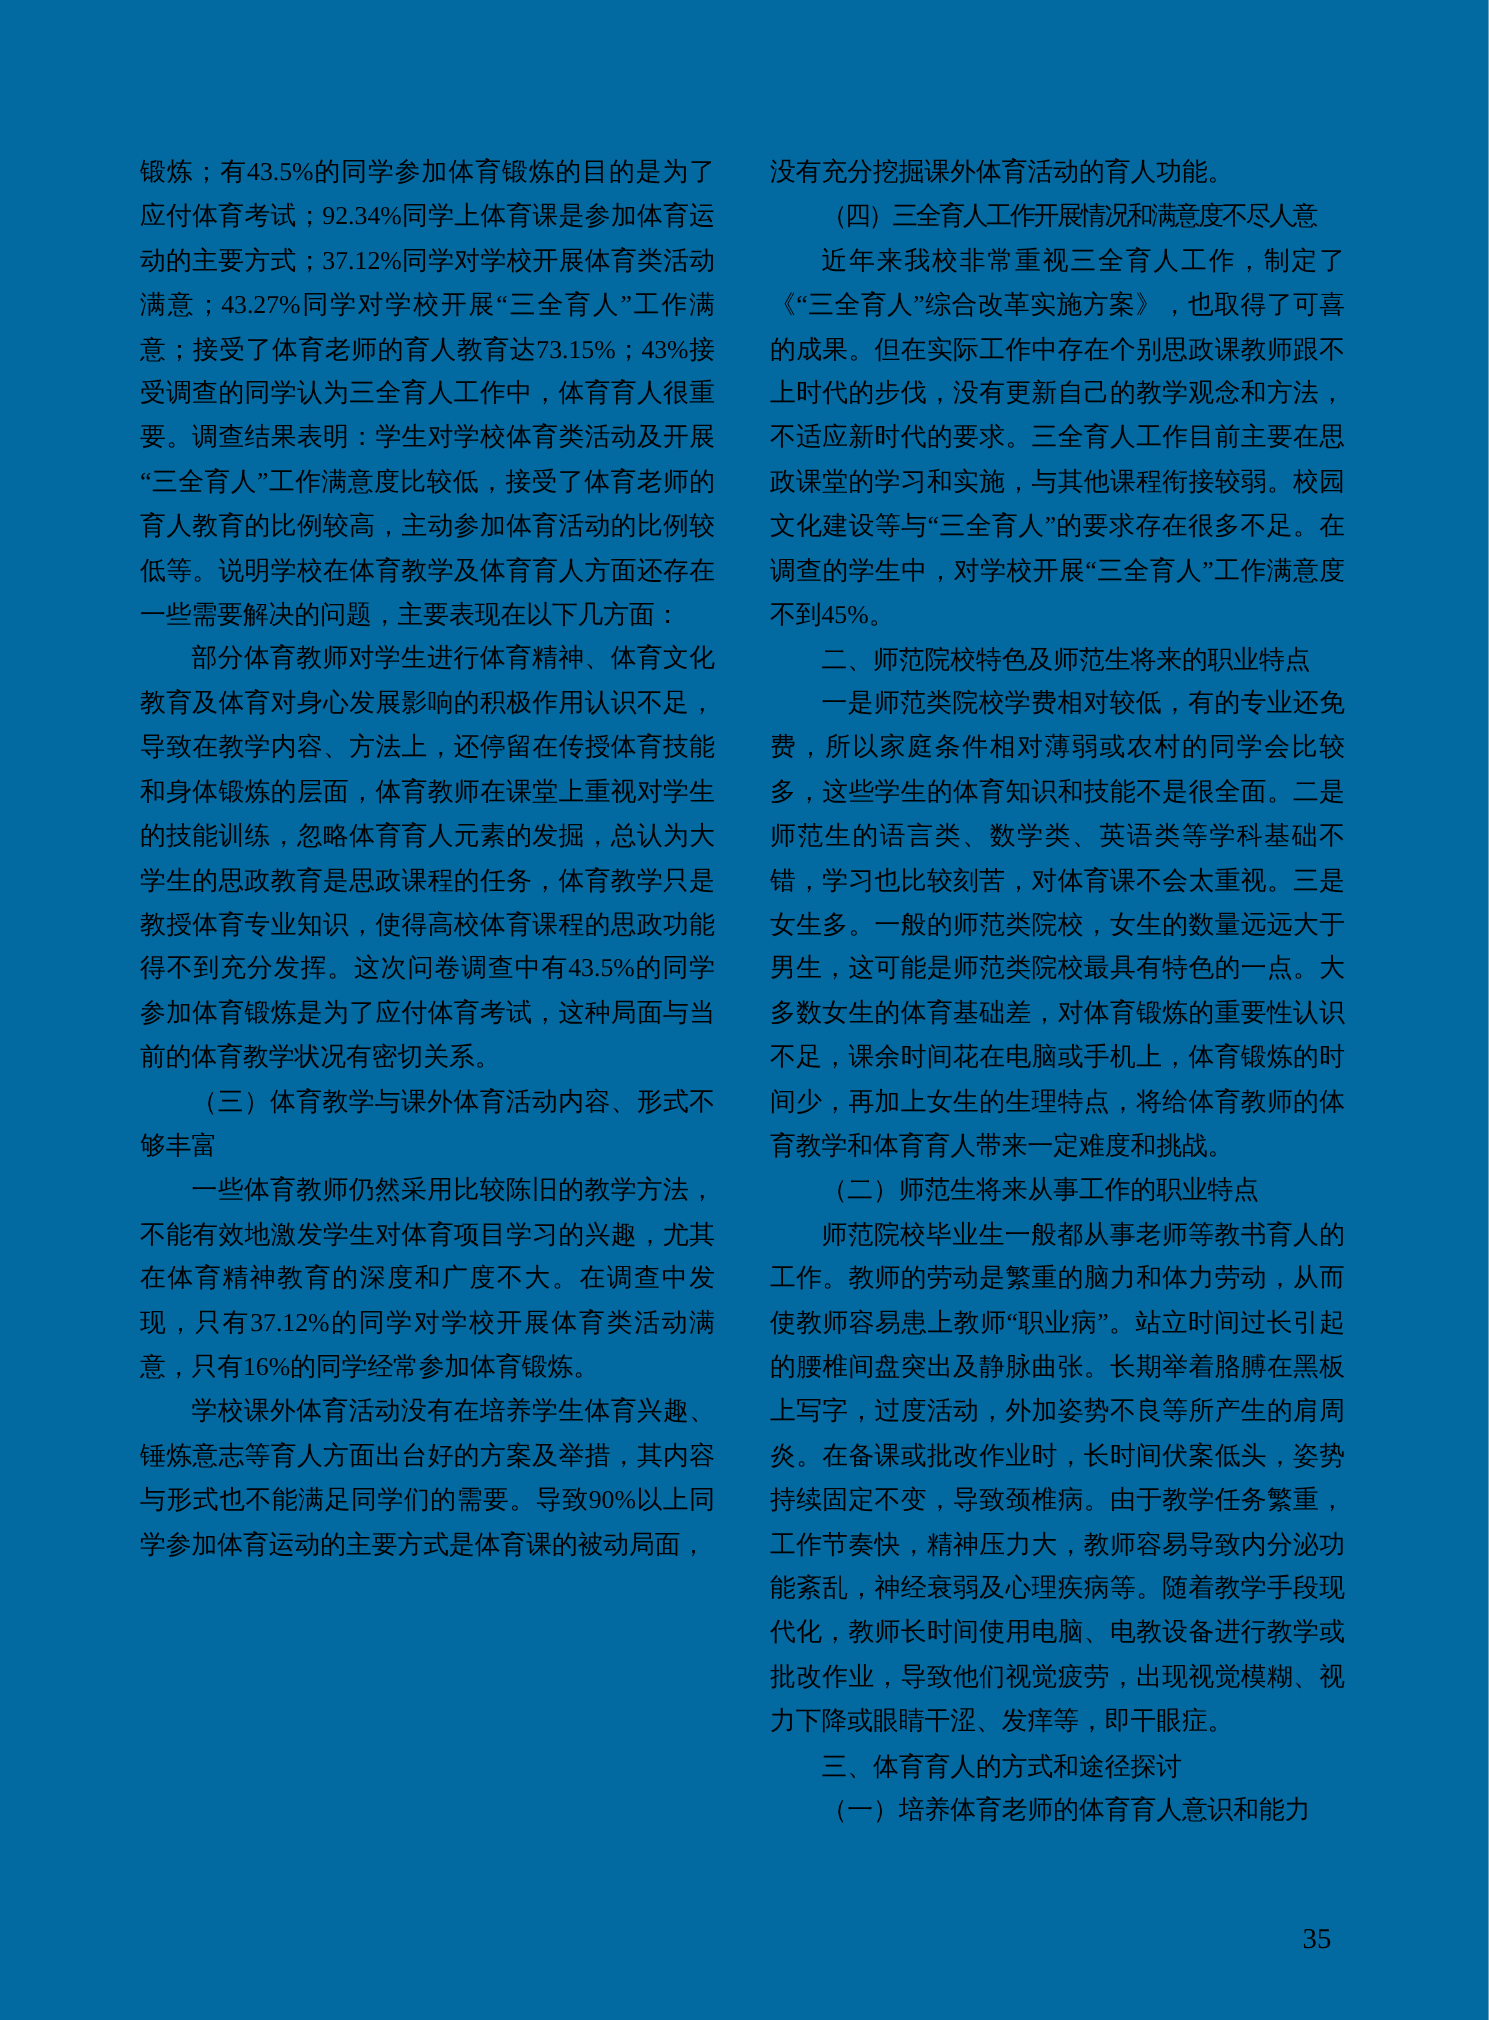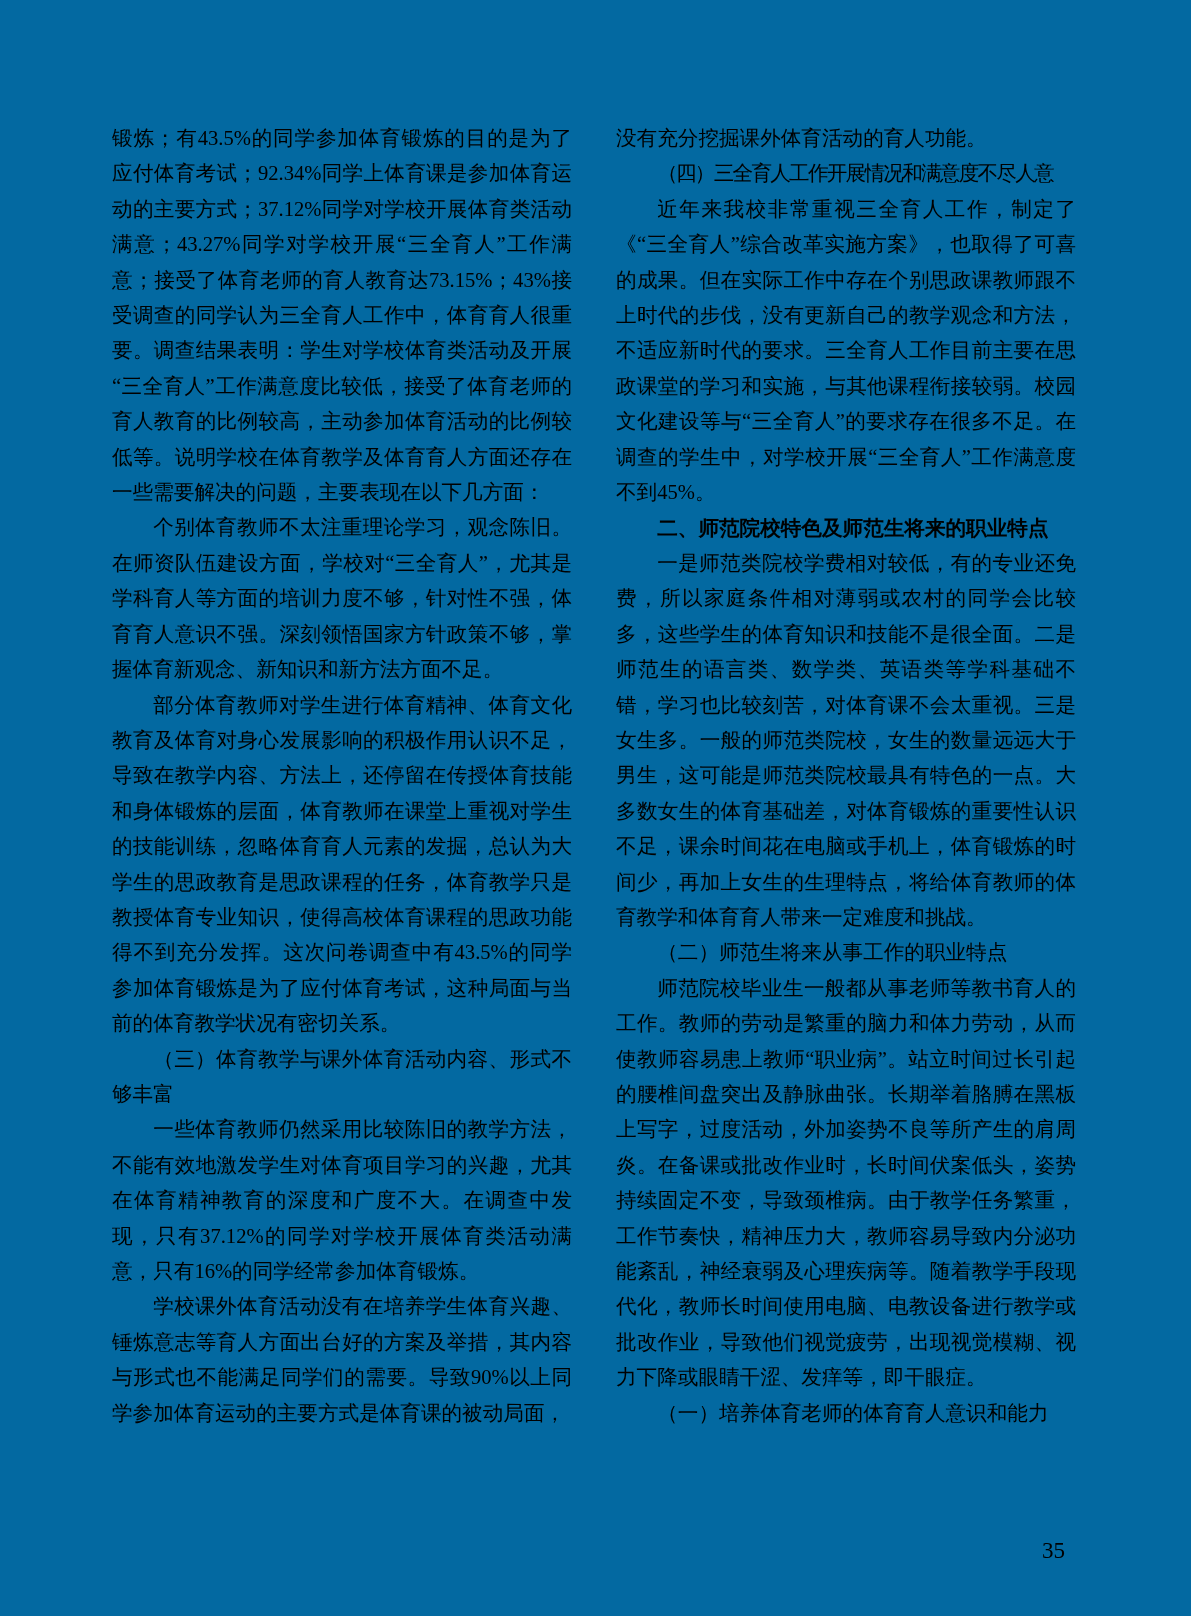--- a/index.html
+++ b/index.html
@@ -30,21 +30,21 @@
   .col p {
     margin: 0;
     padding: 0;
     text-indent: 2em;
   }
   .col p.no-indent {
     text-indent: 0;
   }
   .col p.section-heading {
     font-family: "Liberation Sans", "DejaVu Sans", sans-serif;
-    font-weight: 700;
+    font-weight: 400;
   }
   .col p.tight {
     letter-spacing: -0.085em;
   }
   .page-number {
     position: absolute;
     left: 1042px;
     top: 1536px;
     font-size: 23px;
     line-height: 30px;
@@ -52,33 +52,33 @@
     color: #000000;
   }
 </style>
 </head>
 <body>
 
 <div class="page">
 
   <div class="col col-left">
     <p class="no-indent">锻炼；有43.5%的同学参加体育锻炼的目的是为了应付体育考试；92.34%同学上体育课是参加体育运动的主要方式；37.12%同学对学校开展体育类活动满意；43.27%同学对学校开展“三全育人”工作满意；接受了体育老师的育人教育达73.15%；43%接受调查的同学认为三全育人工作中，体育育人很重要。调查结果表明：学生对学校体育类活动及开展“三全育人”工作满意度比较低，接受了体育老师的育人教育的比例较高，主动参加体育活动的比例较低等。说明学校在体育教学及体育育人方面还存在一些需要解决的问题，主要表现在以下几方面：</p>
-    <p>个别体育教师不太注重理论学习，观念陈旧。在师资队伍建设方面，学校对“三全育人”，尤其是学科育人等方面的培训力度不够，针对性不强，体育育人意识不强。深刻领悟国家方针政策不够，掌握体育新观念、新知识和新方法方面不足。</p>
     <p>部分体育教师对学生进行体育精神、体育文化教育及体育对身心发展影响的积极作用认识不足，导致在教学内容、方法上，还停留在传授体育技能和身体锻炼的层面，体育教师在课堂上重视对学生的技能训练，忽略体育育人元素的发掘，总认为大学生的思政教育是思政课程的任务，体育教学只是教授体育专业知识，使得高校体育课程的思政功能得不到充分发挥。这次问卷调查中有43.5%的同学参加体育锻炼是为了应付体育考试，这种局面与当前的体育教学状况有密切关系。</p>
     <p class="sub-heading">（三）体育教学与课外体育活动内容、形式不够丰富</p>
     <p>一些体育教师仍然采用比较陈旧的教学方法，不能有效地激发学生对体育项目学习的兴趣，尤其在体育精神教育的深度和广度不大。在调查中发现，只有37.12%的同学对学校开展体育类活动满意，只有16%的同学经常参加体育锻炼。</p>
     <p>学校课外体育活动没有在培养学生体育兴趣、锤炼意志等育人方面出台好的方案及举措，其内容与形式也不能满足同学们的需要。导致90%以上同学参加体育运动的主要方式是体育课的被动局面，</p>
   </div>
 
   <div class="col col-right">
     <p class="no-indent">没有充分挖掘课外体育活动的育人功能。</p>
     <p class="sub-heading tight">（四）三全育人工作开展情况和满意度不尽人意</p>
     <p>近年来我校非常重视三全育人工作，制定了《“三全育人”综合改革实施方案》，也取得了可喜的成果。但在实际工作中存在个别思政课教师跟不上时代的步伐，没有更新自己的教学观念和方法，不适应新时代的要求。三全育人工作目前主要在思政课堂的学习和实施，与其他课程衔接较弱。校园文化建设等与“三全育人”的要求存在很多不足。在调查的学生中，对学校开展“三全育人”工作满意度不到45%。</p>
     <p class="section-heading">二、师范院校特色及师范生将来的职业特点</p>
     <p>一是师范类院校学费相对较低，有的专业还免费，所以家庭条件相对薄弱或农村的同学会比较多，这些学生的体育知识和技能不是很全面。二是师范生的语言类、数学类、英语类等学科基础不错，学习也比较刻苦，对体育课不会太重视。三是女生多。一般的师范类院校，女生的数量远远大于男生，这可能是师范类院校最具有特色的一点。大多数女生的体育基础差，对体育锻炼的重要性认识不足，课余时间花在电脑或手机上，体育锻炼的时间少，再加上女生的生理特点，将给体育教师的体育教学和体育育人带来一定难度和挑战。</p>
     <p class="sub-heading">（二）师范生将来从事工作的职业特点</p>
     <p>师范院校毕业生一般都从事老师等教书育人的工作。教师的劳动是繁重的脑力和体力劳动，从而使教师容易患上教师“职业病”。站立时间过长引起的腰椎间盘突出及静脉曲张。长期举着胳膊在黑板上写字，过度活动，外加姿势不良等所产生的肩周炎。在备课或批改作业时，长时间伏案低头，姿势持续固定不变，导致颈椎病。由于教学任务繁重，工作节奏快，精神压力大，教师容易导致内分泌功能紊乱，神经衰弱及心理疾病等。随着教学手段现代化，教师长时间使用电脑、电教设备进行教学或批改作业，导致他们视觉疲劳，出现视觉模糊、视力下降或眼睛干涩、发痒等，即干眼症。</p>
+    <p class="section-heading">三、体育育人的方式和途径探讨</p>
     <p class="sub-heading">（一）培养体育老师的体育育人意识和能力</p>
   </div>
 
   <div class="page-number">35</div>
 
 </div>
 
 </body></html>

